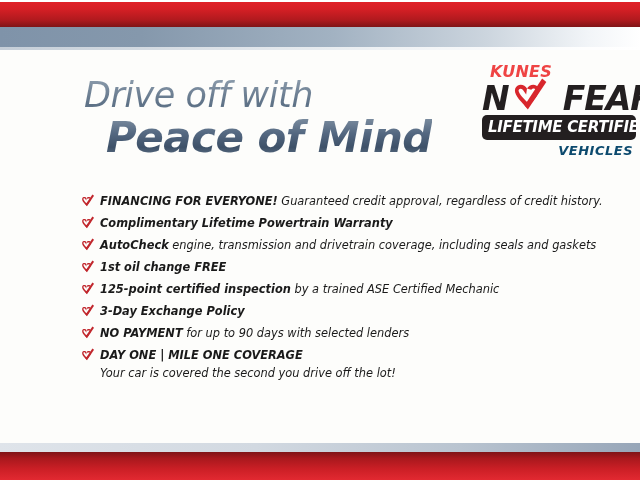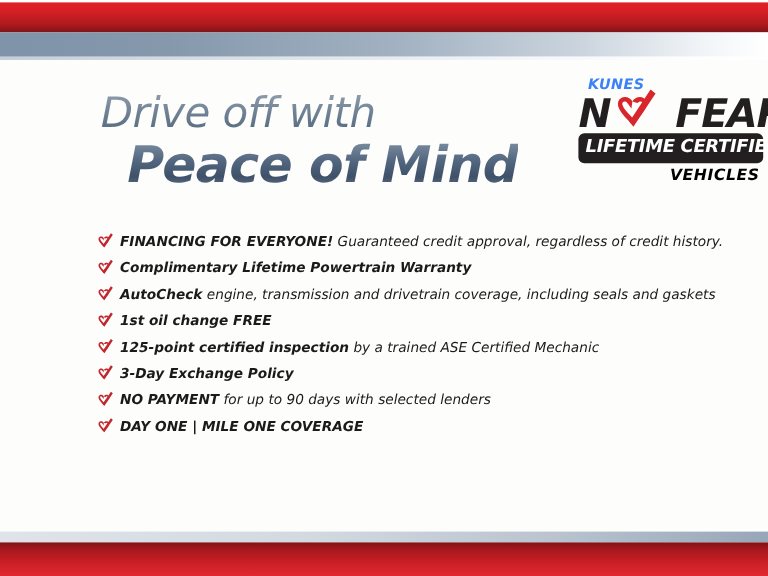--- a/index.html
+++ b/index.html
@@ -102,22 +102,22 @@
   .logo {
     position: absolute;
     left: 482px;
     top: 64px;
     width: 154px;
   }
   .logo-kunes {
     font-family: "DejaVu Sans", sans-serif;
     font-style: italic;
     font-weight: bold;
-    font-size: 12px;
-    color: #3b82f6;
+    font-size: 16px;
+    color: #ef4444;
     letter-spacing: 0.3px;
     margin-left: 8px;
     line-height: 1;
   }
   .logo-main {
     position: relative;
     height: 36px;
     margin-top: 1px;
   }
   .logo-nofear {
@@ -154,21 +154,21 @@
     color: #ffffff;
     letter-spacing: -0.3px;
     line-height: 1;
     white-space: nowrap;
   }
   .logo-vehicles {
     font-family: "DejaVu Sans", sans-serif;
     font-style: italic;
     font-weight: bold;
     font-size: 13px;
-    color: #000000;
+    color: #0c4a6e;
     letter-spacing: 0.5px;
     text-align: right;
     margin-top: 4px;
     padding-right: 3px;
     line-height: 1;
   }
 
   
   .feature-list {
     position: absolute;
@@ -300,18 +300,19 @@
         <div class="feature-text"><span class="lead">NO PAYMENT</span><span class="rest"> for up to 90 days with selected lenders</span></div>
       </div>
       <div class="feature-item with-sub">
         <svg class="bullet-icon" viewBox="0 0 100 100">
           <path d="M50 34 C45 22, 27 22, 23 34 C19 46, 32 60, 49 78 L55 70 C43 58, 33 47, 31 39 C30 33, 37 31, 41 36 L49 47 Z" fill="#c1272d"></path>
           <path d="M50 34 C55 22, 73 22, 77 34 C81 44, 69 58, 50 79 L44 71 C61 56, 71 45, 71 38 C70 32, 63 31, 59 36 Z" fill="#c1272d"></path>
           <path d="M44 72 L53 83 L97 17 L87 9 Z" fill="#c1272d"></path>
         </svg>
         <div class="feature-text"><span class="lead">DAY ONE  |  MILE ONE COVERAGE</span></div>
       </div>
+      <div class="sub-line">Your car is covered the second you drive off the lot!</div>
     </div>
 
   <div class="bottom-gray-bar"></div>
   <div class="bottom-red-bar"></div>
 
 </div>
 
 </body></html>

